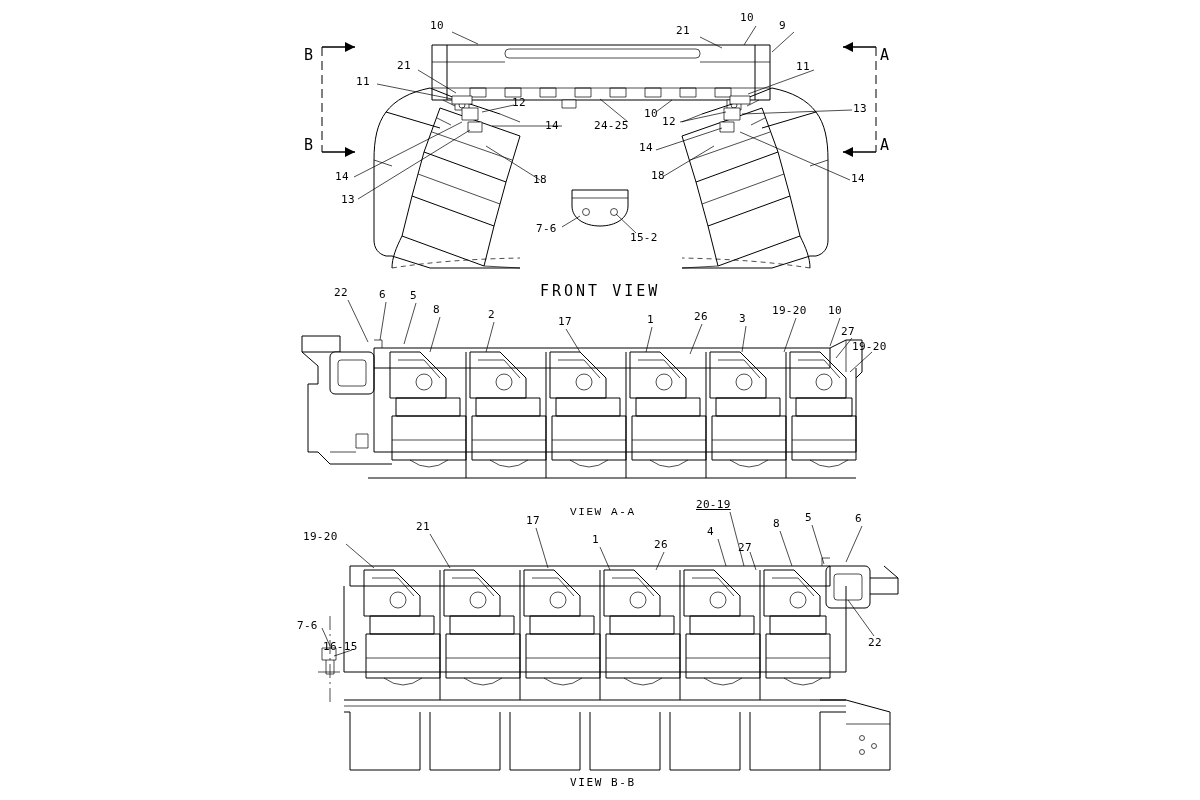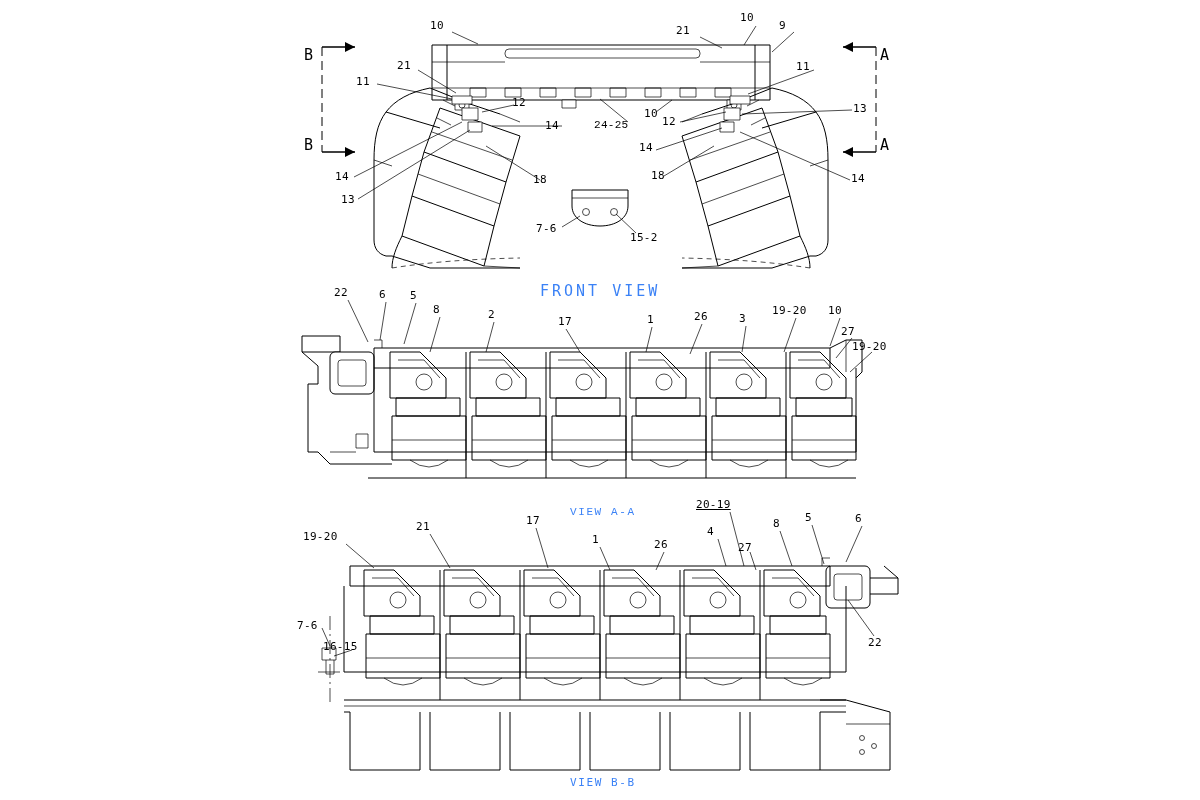--- a/index.html
+++ b/index.html
@@ -32,21 +32,21 @@
     line-height: 11px;
     letter-spacing: 0.3px;
     color: #000;
     white-space: nowrap;
   }
   .viewlabel {
     position: absolute;
     font-family: "DejaVu Sans Mono", monospace;
     font-size: 15px;
     letter-spacing: 3px;
-    color: #3b82f6;
+    color: #000000;
     white-space: nowrap;
   }
   .viewlabel.small {
     font-size: 11px;
     letter-spacing: 1.6px;
   }
   .sectletter {
     position: absolute;
     font-family: "DejaVu Sans Mono", monospace;
     font-size: 15px;
@@ -411,21 +411,21 @@
     <div class="callout" style="left:676px; top:25px;">21</div>
     <div class="callout" style="left:740px; top:12px;">10</div>
     <div class="callout" style="left:779px; top:20px;">9</div>
     <div class="callout" style="left:356px; top:76px;">11</div>
     <div class="callout" style="left:397px; top:60px;">21</div>
     <div class="callout" style="left:512px; top:97px;">12</div>
     <div class="callout" style="left:796px; top:61px;">11</div>
     <div class="callout" style="left:853px; top:103px;">13</div>
     <div class="callout" style="left:644px; top:108px;">10</div>
     <div class="callout" style="left:662px; top:116px;">12</div>
-    <div class="callout" style="left:594px; top:120px;font-family:Liberation Mono, monospace;">24-25</div>
+    <div class="callout" style="left:594px; top:120px;">24-25</div>
     <div class="callout" style="left:545px; top:120px;">14</div>
     <div class="callout" style="left:639px; top:142px;">14</div>
     <div class="callout" style="left:851px; top:173px;">14</div>
     <div class="callout" style="left:533px; top:174px;">18</div>
     <div class="callout" style="left:651px; top:170px;">18</div>
     <div class="callout" style="left:335px; top:171px;">14</div>
     <div class="callout" style="left:341px; top:194px;">13</div>
     <div class="callout" style="left:536px; top:223px;">7-6</div>
     <div class="callout" style="left:630px; top:232px;">15-2</div>
 

